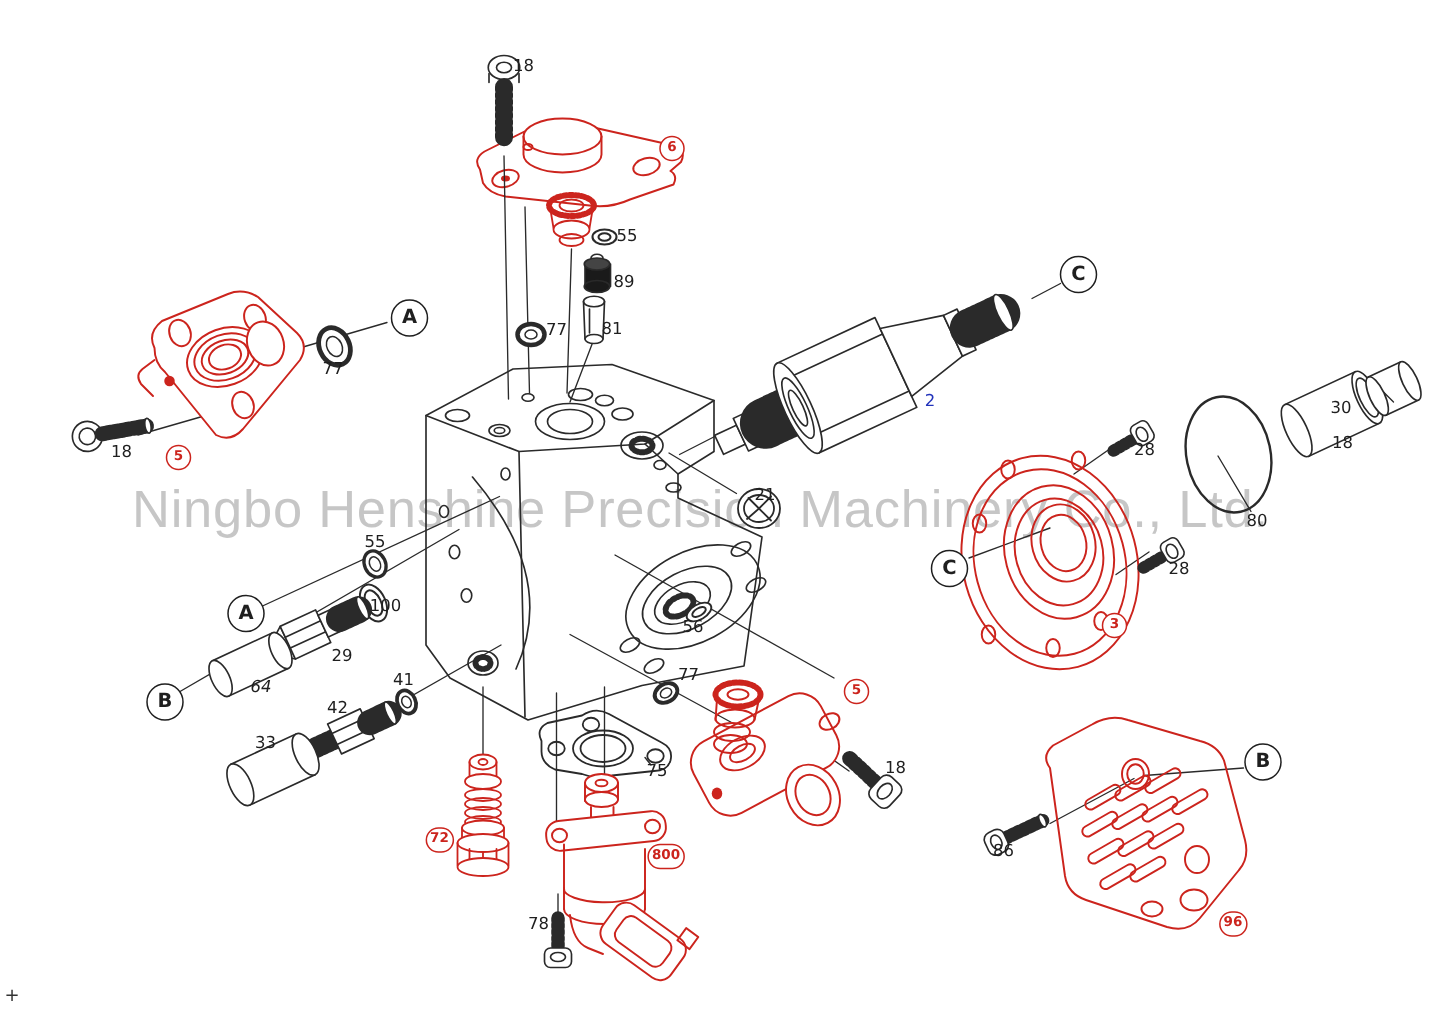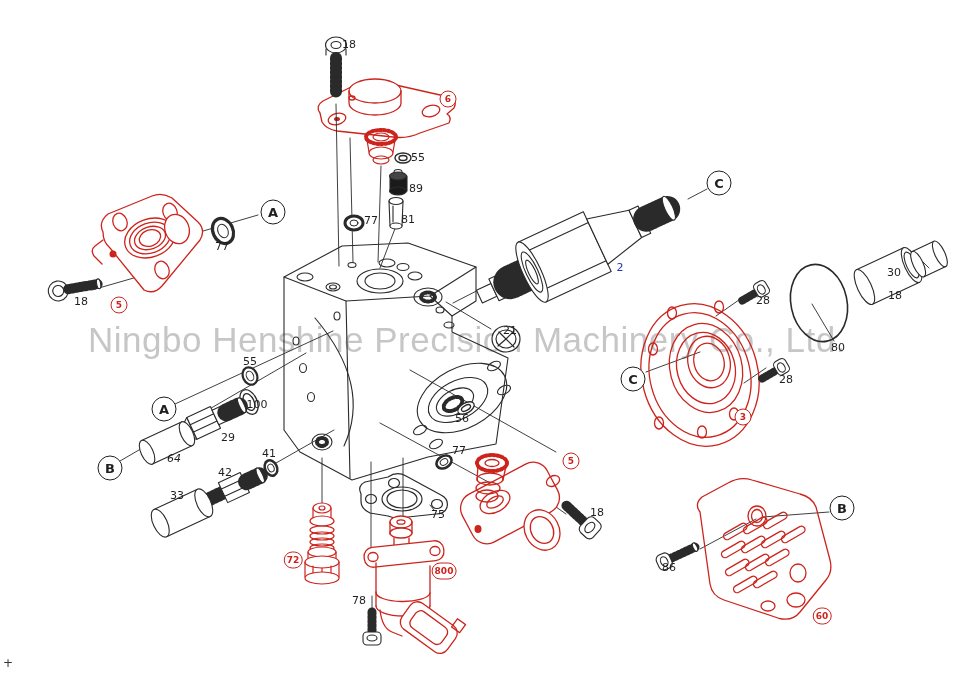--- a/index.html
+++ b/index.html
@@ -392,36 +392,36 @@
       <div class="plabel" style="left: 257px; top: 404px;">100</div>
       <div class="plabel" style="left: 228px; top: 437px;">29</div>
       <div class="plabel" style="left: 174px; top: 458px; font-style: italic;">64</div>
       <div class="plabel" style="left: 269px; top: 453px;">41</div>
       <div class="plabel" style="left: 225px; top: 472px;">42</div>
       <div class="plabel" style="left: 177px; top: 495px;">33</div>
       <div class="plabel" style="left: 462px; top: 418px;">56</div>
       <div class="plabel" style="left: 459px; top: 450px;">77</div>
       <div class="plabel" style="left: 438px; top: 514px;">75</div>
       <div class="plabel" style="left: 597px; top: 512px;">18</div>
-      <div class="plabel" style="left: 359px; top: 600px;">78</div>
+      <div class="plabel" style="left: 359px; top: 616px;">78</div>
       <div class="plabel" style="left: 669px; top: 567px;">86</div>
       <div class="plabel" style="left: 763px; top: 300px;">28</div>
       <div class="plabel" style="left: 786px; top: 379px;">28</div>
       <div class="plabel" style="left: 838px; top: 347px;">80</div>
       <div class="plabel" style="left: 895px; top: 295px;">18</div>
       <div class="plabel" style="left: 894px; top: 272px;">30</div>
       <div class="lcall" style="left: 273px; top: 212px;">A</div>
       <div class="lcall" style="left: 164px; top: 409px;">A</div>
       <div class="lcall" style="left: 110px; top: 468px;">B</div>
       <div class="lcall" style="left: 719px; top: 183px;">C</div>
       <div class="lcall" style="left: 633px; top: 379px;">C</div>
       <div class="lcall" style="left: 842px; top: 508px;">B</div>
       <div class="rcall" style="left: 448px; top: 99px;">6</div>
       <div class="rcall" style="left: 119px; top: 305px;">5</div>
       <div class="rcall" style="left: 571px; top: 461px;">5</div>
       <div class="rcall" style="left: 743px; top: 417px;">3</div>
       <div class="rcall" style="left: 293px; top: 560px;">72</div>
       <div class="rcall" style="left: 444px; top: 571px;">800</div>
-      <div class="rcall" style="left: 822px; top: 616px;">60</div>
+      <div class="rcall" style="left: 822px; top: 616px;">96</div>
     </div>
 
   <div class="regmark">+</div>
 </div>
 
 </body></html>

